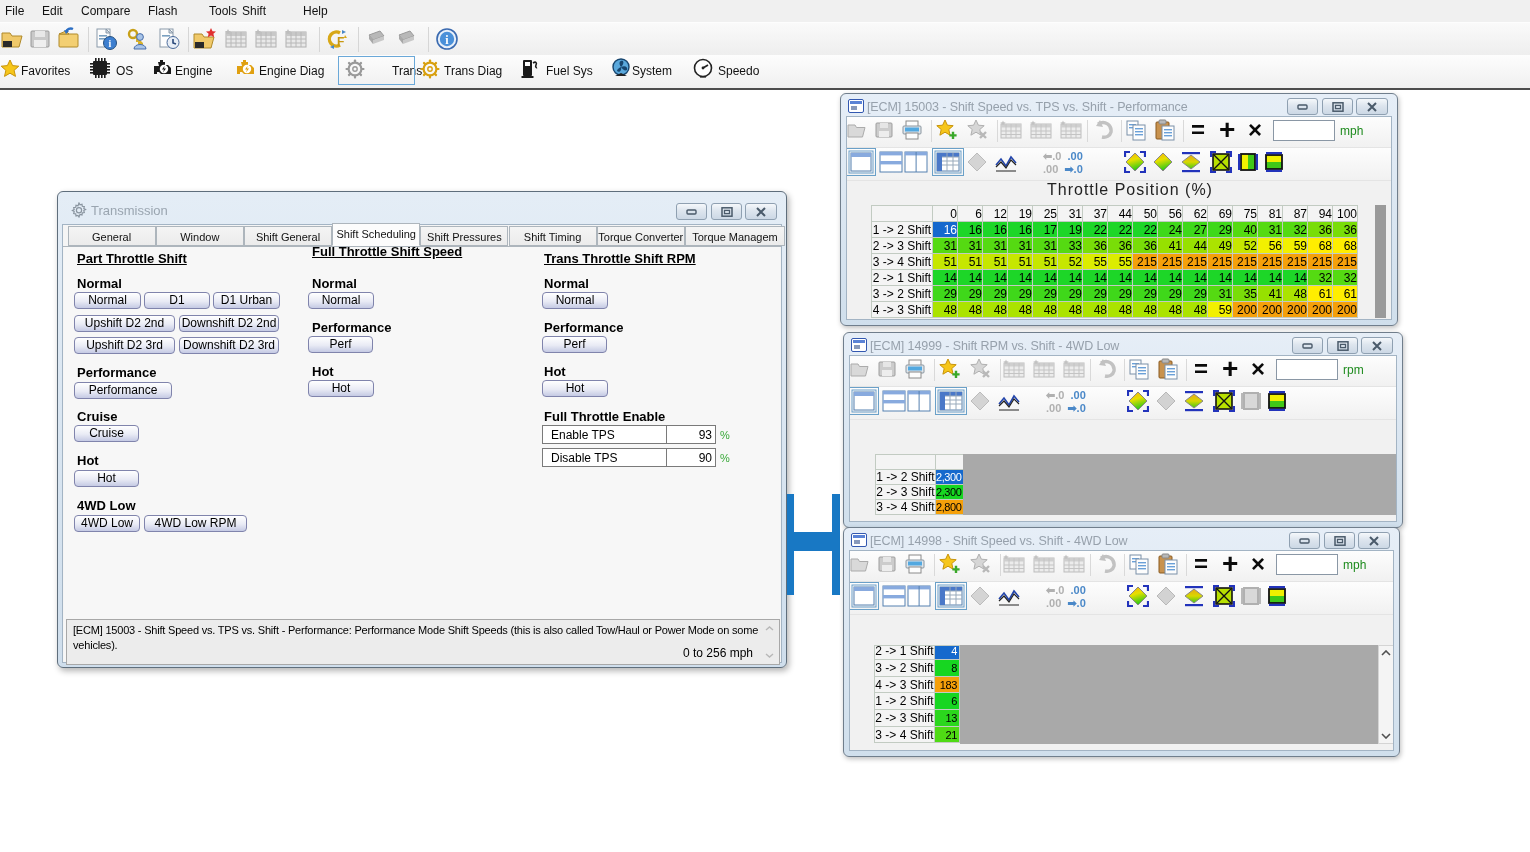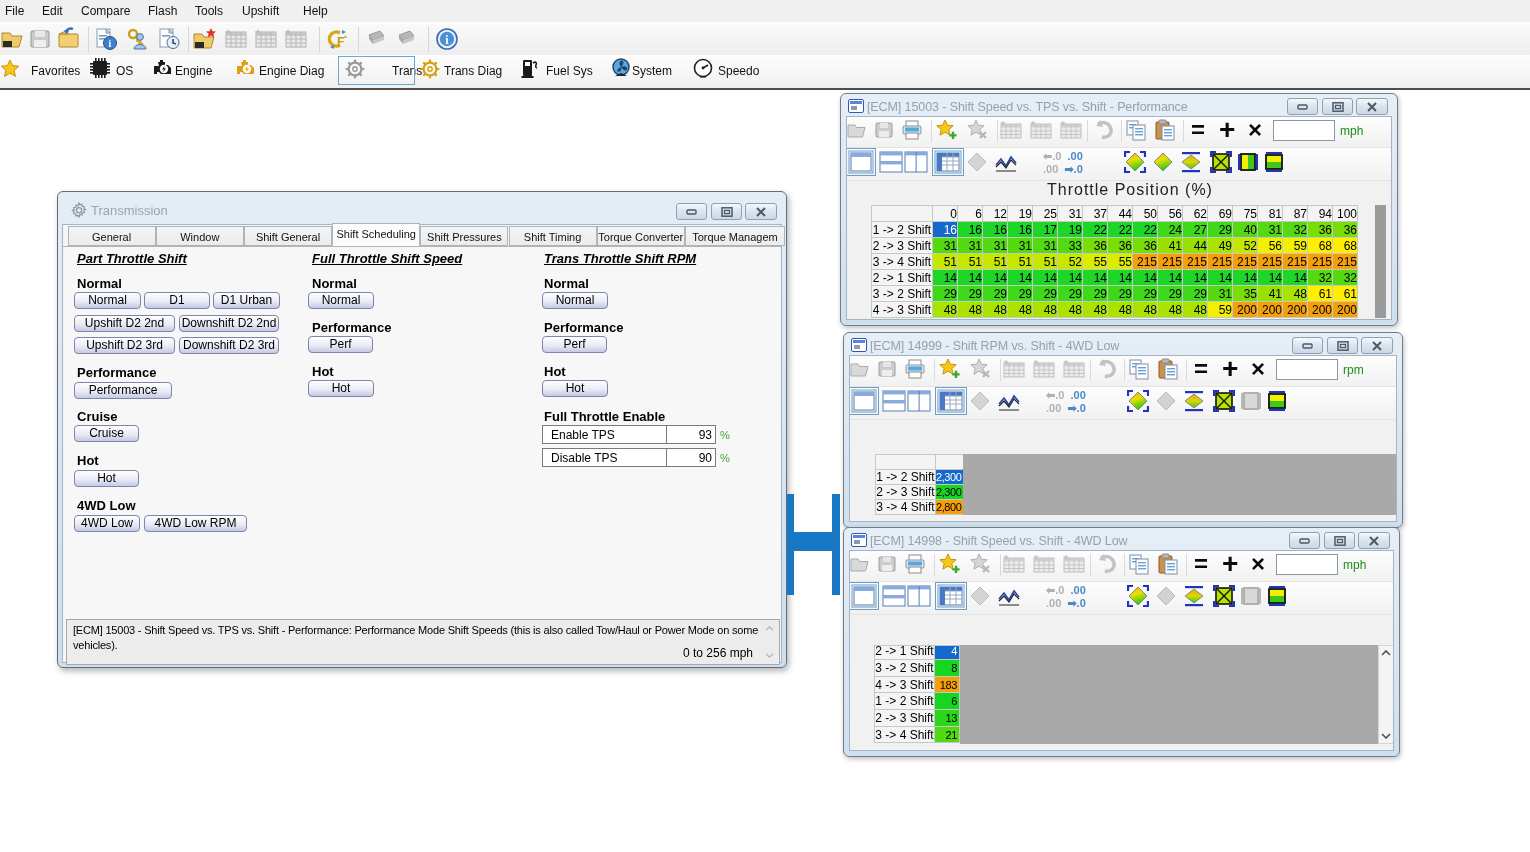--- a/index.html
+++ b/index.html
@@ -36,41 +36,41 @@
 td.lbl{background:#f4f4f4;border:1px solid #a9a9a9;text-align:center;color:#000;}
 td.val{text-align:right;padding-right:4px;color:#000;}
 td.sel{background:#1569cd !important;color:#fff;}
 
 #dlg{left:57px;top:191px;width:730px;height:477px;border:1px solid #5f6e7c;border-radius:6px;
 background:linear-gradient(#e4edf6,#cfdeec);box-shadow:2px 3px 6px rgba(0,0,0,0.3);}
 #dlgbody{position:absolute;left:4px;right:4px;top:32px;bottom:4px;background:#f5f5f5;border:1px solid #a3b4c4;}
 .tab{position:absolute;top:1px;height:20px;background:linear-gradient(#f4f4f4,#ebebeb);border:1px solid #adb5bc;
 font-size:11px;text-align:center;line-height:20px;color:#111;white-space:nowrap;}
 .tabsel{top:-2px;height:23px;background:#fcfcfc;border-bottom:1px solid #fcfcfc;z-index:3;}
-.ghdr{position:absolute;font-size:13px;font-weight:bold;text-decoration:underline;color:#000;white-space:nowrap;font-style:italic;}
+.ghdr{position:absolute;font-size:13px;font-weight:bold;text-decoration:underline;color:#000;white-space:nowrap;}
 .shdr{position:absolute;font-size:13px;font-weight:bold;color:#000;white-space:nowrap;}
 .btn{position:absolute;height:17px;border:1px solid #8084ac;border-radius:4px;
 background:linear-gradient(#ffffff,#e9ebf5 55%,#c5cae4);font-size:12px;text-align:center;color:#000;
 font-family:"Liberation Sans",sans-serif;line-height:15px;}
 .fld{position:absolute;height:19px;background:#fff;border:1px solid #7a7a7a;font-size:12px;}
 .fld .fl{position:absolute;left:0;top:0;bottom:0;border-right:1px solid #7a7a7a;padding:2px 0 0 8px;}
 .fld .fv{position:absolute;right:0;top:0;bottom:0;text-align:right;padding:2px 3px 0 0;}
 .pct{position:absolute;font-size:11px;color:#3aaa3a;}
 #dlg > .cbtn{top:11px;}
 
 .hbar{position:absolute;background:#1878c4;}
 </style></head><body>
 <div id="root">
 <div id="menubar" class="abs">
       <span style="left:5px">File</span>
       <span style="left:42px">Edit</span>
       <span style="left:81px">Compare</span>
       <span style="left:148px">Flash</span>
-      <span style="left:195px">Tools</span>
-      <span style="left:242px">Upshift</span>
+      <span style="left:209px">Tools</span>
+      <span style="left:242px">Shift</span>
       <span style="left:303px">Help</span>
     </div>
     <div id="toolbar" class="abs">
       <div class="abs" style="left:1px;top:4px;width:24px;height:24px"><svg width="24" height="24" style="" viewBox="0 0 24 24">
           <path d="M1 6 L9 6 L11 9 L21 9 L18 20 L1 20 Z" fill="#f0c96a" stroke="#b08a2a"></path>
           <rect x="2" y="14" width="9" height="6" fill="#2a2a2a"></rect>
         </svg></div>
       <div class="abs" style="left:28px;top:4px;width:24px;height:24px"><svg width="24" height="24" style="" viewBox="0 0 24 24">
           <rect x="3" y="4" width="18" height="16" rx="1" fill="#c9c9c9" stroke="#9a9a9a"></rect>
           <rect x="7" y="4" width="10" height="6" fill="#e8e8e8"></rect>
@@ -151,21 +151,21 @@
       <div class="vsep" style="left:88px"></div>
       <div class="vsep" style="left:188px"></div>
       <div class="vsep" style="left:319px"></div>
       <div class="vsep" style="left:358px"></div>
       <div class="vsep" style="left:428px"></div>
     </div>
     <div id="catbar" class="abs">
       <div class="abs" style="left:0px;top:4px"><svg width="20" height="20" style="" viewBox="0 0 20 20">
           <path d="M10 1 l2.6 5.6 6.2 .6 -4.7 4.1 1.4 6.1 -5.5-3.2 -5.5 3.2 1.4-6.1 L1.2 7.2 7.4 6.6 Z" fill="#f6c61a" stroke="#c8940a"></path>
         </svg></div>
-      <span class="cattxt" style="left:31px">Favorites</span>
+      <span class="cattxt" style="left:21px">Favorites</span>
       <div class="abs" style="left:89px;top:2px"><svg width="22" height="22" style="" viewBox="0 0 22 22">
           <rect x="4" y="4" width="14" height="14" rx="1" fill="#1c1c1c"></rect>
           <rect x="6" y="1" width="1.6" height="3" fill="#1c1c1c"></rect>
           <rect x="6" y="18" width="1.6" height="3" fill="#1c1c1c"></rect>
           <rect x="9" y="1" width="1.6" height="3" fill="#1c1c1c"></rect>
           <rect x="9" y="18" width="1.6" height="3" fill="#1c1c1c"></rect>
           <rect x="12" y="1" width="1.6" height="3" fill="#1c1c1c"></rect>
           <rect x="12" y="18" width="1.6" height="3" fill="#1c1c1c"></rect>
           <rect x="15" y="1" width="1.6" height="3" fill="#1c1c1c"></rect>
           <rect x="15" y="18" width="1.6" height="3" fill="#1c1c1c"></rect>
@@ -269,21 +269,21 @@
         <div class="tab" style="left:92.7px;width:88.2px">Window</div>
         <div class="tab" style="left:180.9px;width:88.2px">Shift General</div>
         <div class="tab tabsel" style="left:269.1px;width:88.2px">Shift Scheduling</div>
         <div class="tab" style="left:357.3px;width:88.2px">Shift Pressures</div>
         <div class="tab" style="left:445.5px;width:88.2px">Shift Timing</div>
         <div class="tab" style="left:533.7px;width:88.2px">Torque Converter</div>
         <div class="tab" style="left:621.9px;width:100.1px">Torque Managem</div>
         <div class="abs" style="left:0px;top:21px;right:0px;height:1px;background:#adb5bc"></div>
         <div class="abs" style="left:1px;top:22px;right:1px;bottom:1px;background:#f7f7f7"></div>
         <div class="ghdr" style="left:14px;top:26px">Part Throttle Shift</div>
-        <div class="ghdr" style="left:249px;top:26px">Full Throttle Shift Speed</div>
+        <div class="ghdr" style="left:249px;top:19px">Full Throttle Shift Speed</div>
         <div class="ghdr" style="left:481px;top:26px">Trans Throttle Shift RPM</div>
         <div class="shdr" style="left:14px;top:51px">Normal</div>
         <div class="shdr" style="left:249px;top:51px">Normal</div>
         <div class="shdr" style="left:481px;top:51px">Normal</div>
         <div class="shdr" style="left:14px;top:140px">Performance</div>
         <div class="shdr" style="left:249px;top:95px">Performance</div>
         <div class="shdr" style="left:481px;top:95px">Performance</div>
         <div class="shdr" style="left:14px;top:184px">Cruise</div>
         <div class="shdr" style="left:249px;top:139px">Hot</div>
         <div class="shdr" style="left:481px;top:139px">Hot</div>

